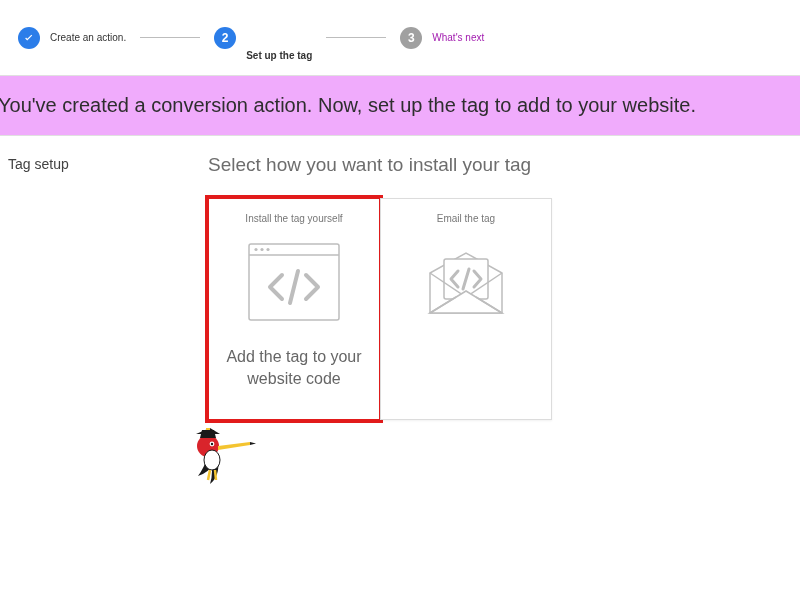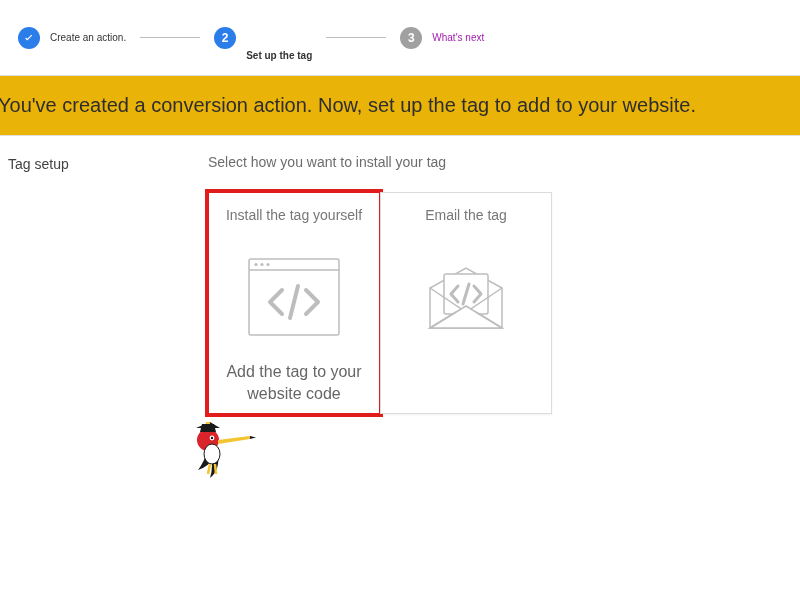--- a/index.html
+++ b/index.html
@@ -26,47 +26,47 @@
   .step-circle.done { background: #2b7de9; }
   .step-circle.active { background: #2b7de9; }
   .step-circle.future { background: #a0a0a0; }
   .step-label { font-size: 10px; color: #333; }
   .step-label.future { color: #a21caf; }
   .step-label.active { font-weight: 700; margin-top: 36px; }
   .step-line { width: 60px; border-top: 1px solid #bdbdbd; margin: 0 4px; }
   .check-svg { width: 14px; height: 14px; }
 
   .header-banner {
-    background: #eab308;
+    background: #f0abfc;
     border-top: 1px solid #e0e0e0;
     border-bottom: 1px solid #e0e0e0;
     padding: 18px 0 18px 0;
   }
   .header-banner h1 {
     font-size: 20px; font-weight: 400; color: #2e2e2e;
     margin-left: -2px;
   }
 
   .content { display: flex; padding: 18px 20px 0 8px; }
   .section-label { width: 200px; font-size: 14px; color: #424242; padding-top: 2px; }
   .section-body { flex: 1; }
-  .subtitle { font-size: 14px; color: #6d6d6d; margin-bottom: 22px; }
+  .subtitle { font-size: 19px; color: #6d6d6d; margin-bottom: 22px; }
 
   .cards { display: flex; gap: 0; }
   .card-wrap { position: relative; }
   .card {
     width: 172px; height: 222px;
     background: #fff;
     border: 1px solid #dcdcdc;
     display: flex; flex-direction: column; align-items: center;
     padding: 14px 12px 12px 12px;
     cursor: pointer;
     box-shadow: 0 1px 2px rgba(0,0,0,0.06);
   }
-  .card-title { font-size: 14px; color: #777; text-align: center; margin-bottom: 24px; }
+  .card-title { font-size: 10px; color: #777; text-align: center; margin-bottom: 8px; }
   .card-graphic { flex: 0 0 100px; display: flex; align-items: center; justify-content: center; }
   .card-desc { font-size: 16px; color: #666; text-align: center; margin-top: 14px; line-height: 1.35; }
   .highlight-box {
     position: absolute; top: -3px; left: -3px; right: -3px; bottom: -3px;
     border: 4px solid #e21b1b; pointer-events: none;
   }
 
   .instructions-text {
     font-size: 14px; color: #5f5f5f; margin-top: 18px; line-height: 1.45;
     max-width: 570px;

